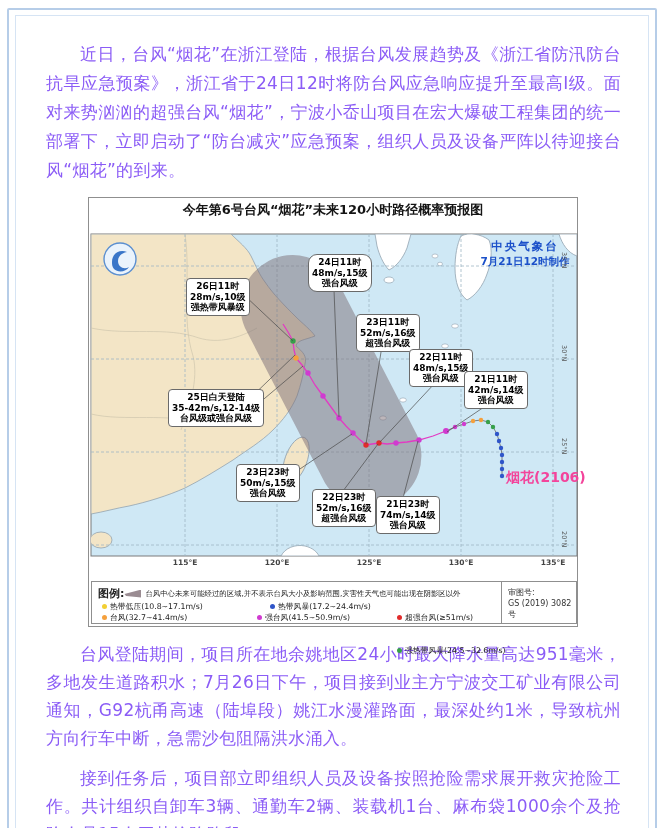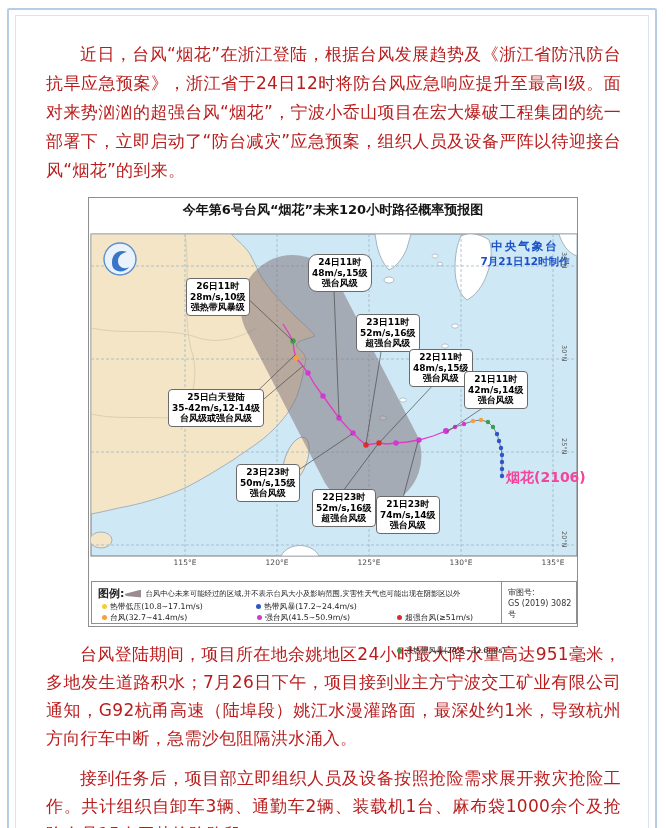--- a/index.html
+++ b/index.html
@@ -6,21 +6,21 @@
   body{
     width:666px;height:828px;position:relative;background:#ffffff;
     font-family:"DejaVu Sans","Liberation Sans",sans-serif;overflow:hidden;
   }
   .frame-outer{position:absolute;left:7px;top:8px;right:9px;bottom:-3px;
     border:2px solid #b6cde8;border-radius:2px;pointer-events:none;}
   .frame-inner{position:absolute;left:15px;top:15px;right:17px;bottom:-3px;
     border:1px solid #d6e4f4;pointer-events:none;}
 
   .content{position:absolute;left:46px;top:40px;width:575px;}
-  .para{margin:0;font-size:17px;line-height:29px;color:#b91c1c;
+  .para{margin:0;font-size:17px;line-height:29px;color:#8b5cf6;
     text-align:justify;text-indent:2em;letter-spacing:.3px;}
   .para+.para{margin-top:12px;}
   .para-2,.para-3{line-height:28px;}
   .para-2{margin-top:13px;}
   .para-3{margin-top:12px;}
 
   
   .map-card{position:relative;margin:12px 0 13px 42px;width:490px;height:430px;
     background:#fff;border:1px solid #8f8f8f;box-sizing:border-box;}
   .map-title1,.map-title2{position:absolute;left:0;right:0;text-align:center;
@@ -45,42 +45,42 @@
   .lab-21a{left:375px;top:173px;}
   .lab-25 {left:79px; top:191px;}
   .lab-23b{left:147px;top:266px;}
   .lab-22b{left:223px;top:291px;}
   .lab-21b{left:287px;top:298px;}
 
   .storm-name{position:absolute;left:417px;top:271px;font-size:14px;font-weight:bold;
     color:#f3449b;z-index:4;white-space:nowrap;}
 
   .lon-tick{position:absolute;top:360px;width:40px;text-align:center;
-    font-size:7.5px;color:#444;}
+    font-size:7.5px;color:#444;font-weight:bold;}
   .lt-0{left:76px;}.lt-1{left:168px;}.lt-2{left:260px;}.lt-3{left:352px;}.lt-4{left:444px;}
   .lat-tick{position:absolute;left:479px;font-size:6.5px;color:#555;
     transform:rotate(90deg);transform-origin:left top;white-space:nowrap;}
   .la-0{top:54px;}.la-1{top:147px;}.la-2{top:240px;}.la-3{top:333px;}
 
   
   .legend{position:absolute;left:2px;top:383px;width:486px;height:43px;
     border:1px solid #8f8f8f;box-sizing:border-box;color:#222;z-index:6;background:#fff;}
   .leg-left{position:absolute;left:0;top:0;right:76px;bottom:0;}
   .leg-right{position:absolute;right:0;top:0;width:75px;bottom:0;
     border-left:1px solid #8f8f8f;padding:5px 0 0 6px;box-sizing:border-box;
     font-size:8px;line-height:11px;color:#333;}
   .leg-row1{position:absolute;left:6px;top:4px;display:flex;align-items:center;
     font-size:7.4px;white-space:nowrap;}
   .leg-prefix{font-size:11px;font-weight:bold;margin-right:0;text-align:right;}
   .cone-glyph{display:inline-block;width:17px;height:8px;margin-right:4px;
     background:#9a8c92;clip-path:polygon(0 55%,100% 0,100% 100%,10% 80%);}
   .leg-item{position:absolute;display:flex;align-items:center;font-size:7.8px;white-space:nowrap;}
   .leg-dot{display:inline-block;width:5px;height:5px;border-radius:50%;margin-right:3px;}
   .li-0{left:10px; top:19px;}
-  .li-1{left:164px;top:19px;}
+  .li-1{left:178px;top:19px;}
   .li-2{left:305px;top:19px;margin-top:44px;}
   .li-3{left:10px; top:30px;}
   .li-4{left:165px;top:30px;}
   .li-5{left:305px;top:30px;}
   .c-td {background:#f2cf33;}
   .c-ts {background:#2f55c9;}
   .c-sts{background:#37a04a;}
   .c-ty {background:#f5a03c;}
   .c-sty{background:#d03ad0;}
   .c-sup{background:#e12b2b;}

